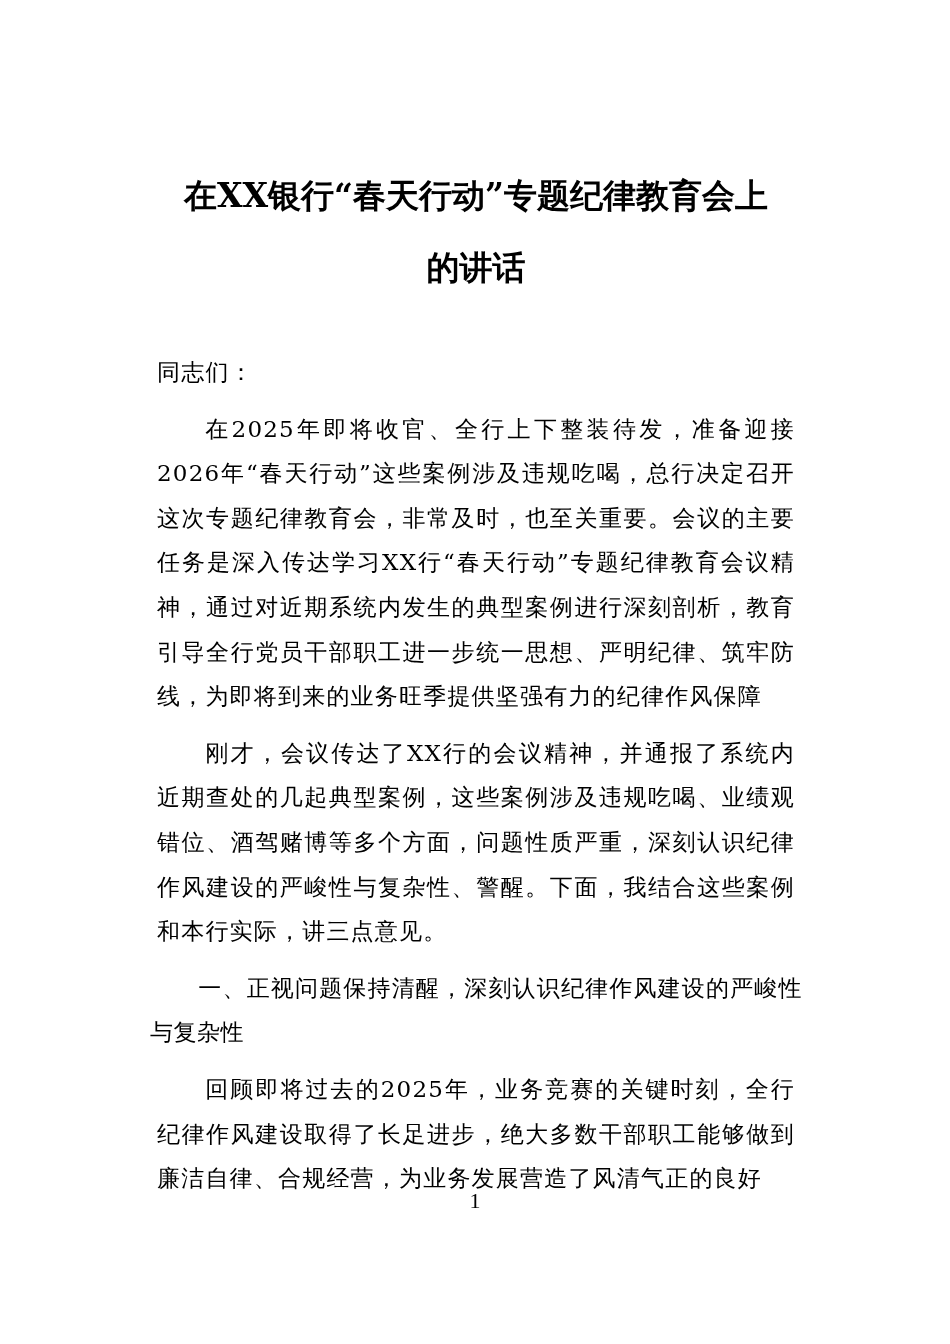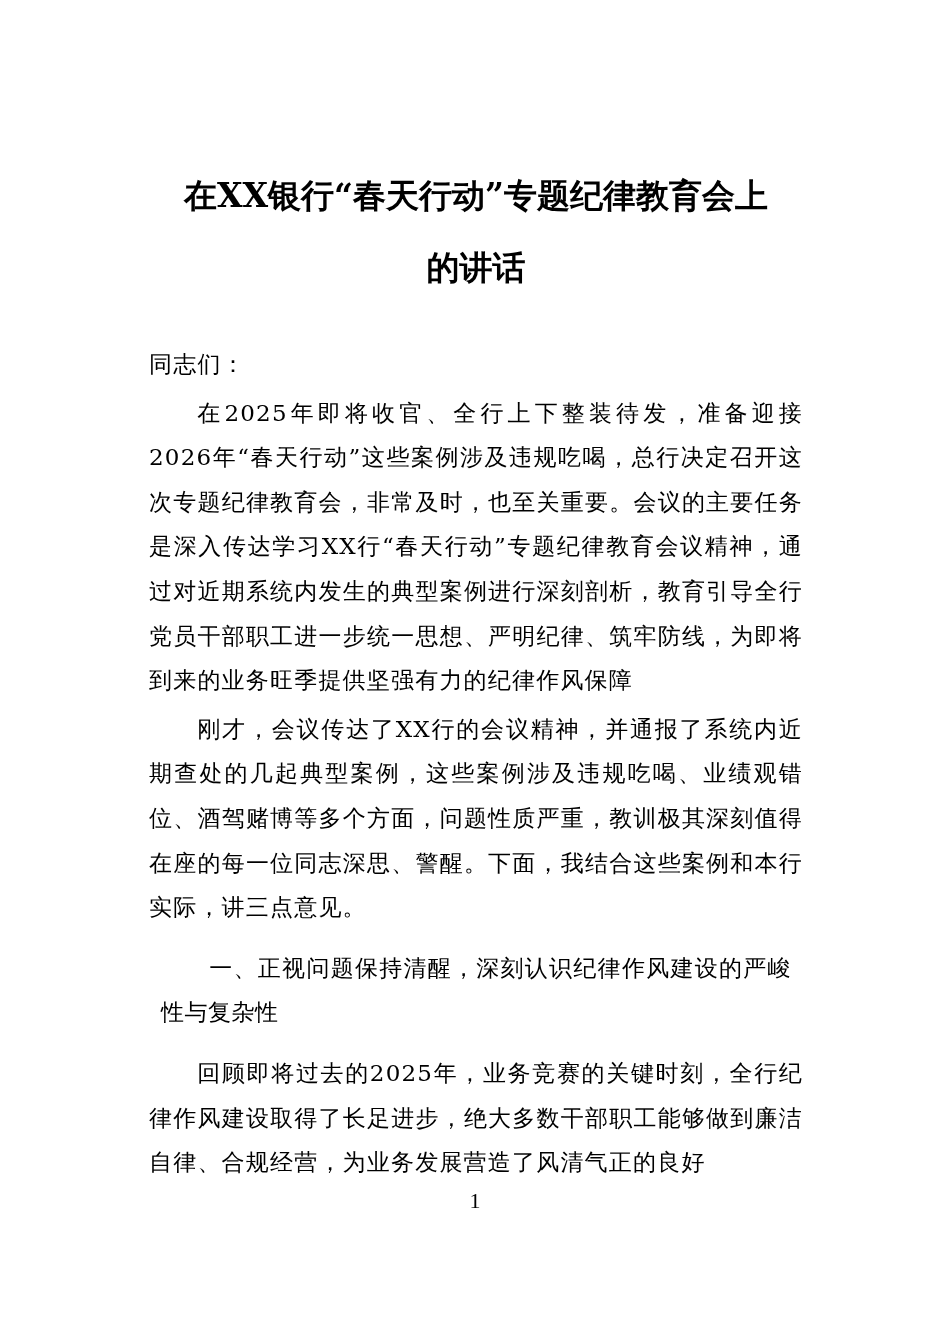--- a/index.html
+++ b/index.html
@@ -39,34 +39,34 @@
     }
     .title-gap {
       height: 34px;
     }
     .para {
       font-family: "DejaVu Serif", "Liberation Serif", serif;
       font-size: 23px;
       line-height: 44.6px;
       text-align: justify;
       text-align-last: left;
-      margin: 4px;
+      margin: 12px;
       letter-spacing: 1.2px;
     }
     .indent {
       text-indent: 2.1em;
     }
     .heading {
       font-family: "DejaVu Sans", "Liberation Sans", sans-serif;
       font-weight: normal;
       font-size: 23px;
       line-height: 44.6px;
       text-align: justify;
       text-align-last: left;
-      margin: 16px;
+      margin: 5px;
       letter-spacing: 0.5px;
       text-indent: 2.1em;
     }
     .page-number {
       position: absolute;
       left: 0;
       width: 950px;
       top: 1188px;
       text-align: center;
       font-family: "Liberation Serif", "DejaVu Serif", serif;
@@ -78,18 +78,18 @@
 
 <div class="page">
   <div class="content">
     <h1 class="title">
       <span>在XX银行“春天行动”专题纪律教育会上</span><br>
       <span>的讲话</span>
     </h1>
     <div class="title-gap"></div>
     <p class="para">同志们：</p>
     <p class="para indent">在2025年即将收官、全行上下整装待发，准备迎接2026年“春天行动”这些案例涉及违规吃喝，总行决定召开这次专题纪律教育会，非常及时，也至关重要。会议的主要任务是深入传达学习XX行“春天行动”专题纪律教育会议精神，通过对近期系统内发生的典型案例进行深刻剖析，教育引导全行党员干部职工进一步统一思想、严明纪律、筑牢防线，为即将到来的业务旺季提供坚强有力的纪律作风保障</p>
-    <p class="para indent">刚才，会议传达了XX行的会议精神，并通报了系统内近期查处的几起典型案例，这些案例涉及违规吃喝、业绩观错位、酒驾赌博等多个方面，问题性质严重，教训极其深刻值得在座的每一位同志深思、警醒。下面，我结合这些案例和本行实际，讲三点意见。</p>
+    <p class="para indent">刚才，会议传达了XX行的会议精神，并通报了系统内近期查处的几起典型案例，这些案例涉及违规吃喝、业绩观错位、酒驾赌博等多个方面，问题性质严重，深刻认识纪律作风建设的严峻性与复杂性、警醒。下面，我结合这些案例和本行实际，讲三点意见。</p>
     <p class="heading">一、正视问题保持清醒，深刻认识纪律作风建设的严峻性与复杂性</p>
     <p class="para indent">回顾即将过去的2025年，业务竞赛的关键时刻，全行纪律作风建设取得了长足进步，绝大多数干部职工能够做到廉洁自律、合规经营，为业务发展营造了风清气正的良好</p>
   </div>
   <div class="page-number">1</div>
 </div>
 
 </body></html>

